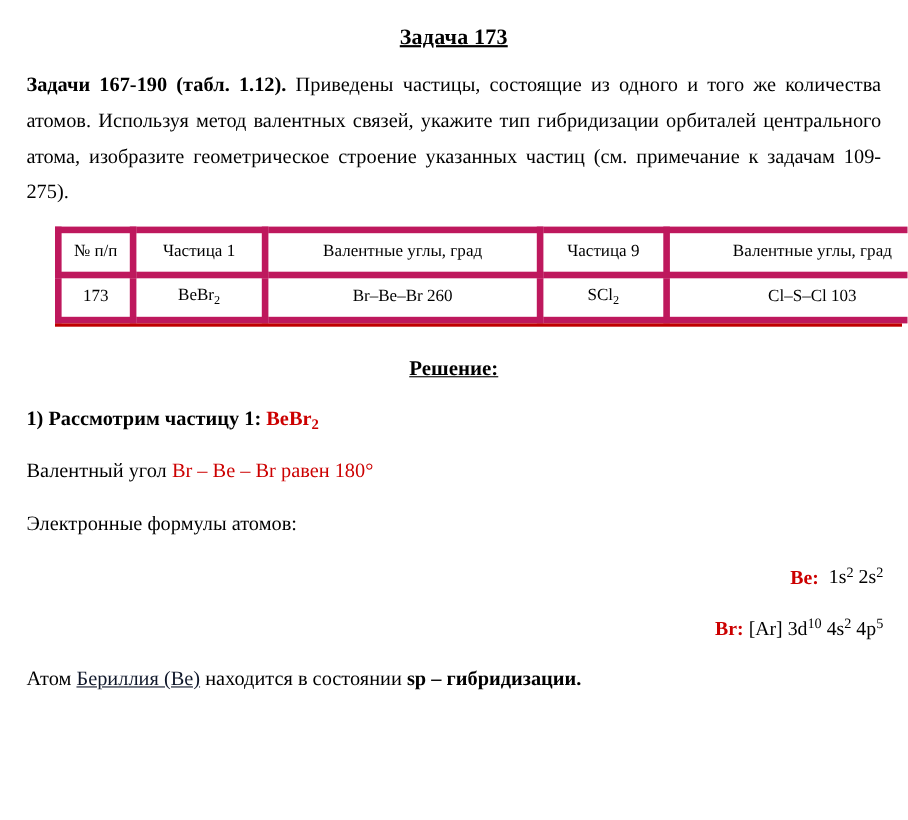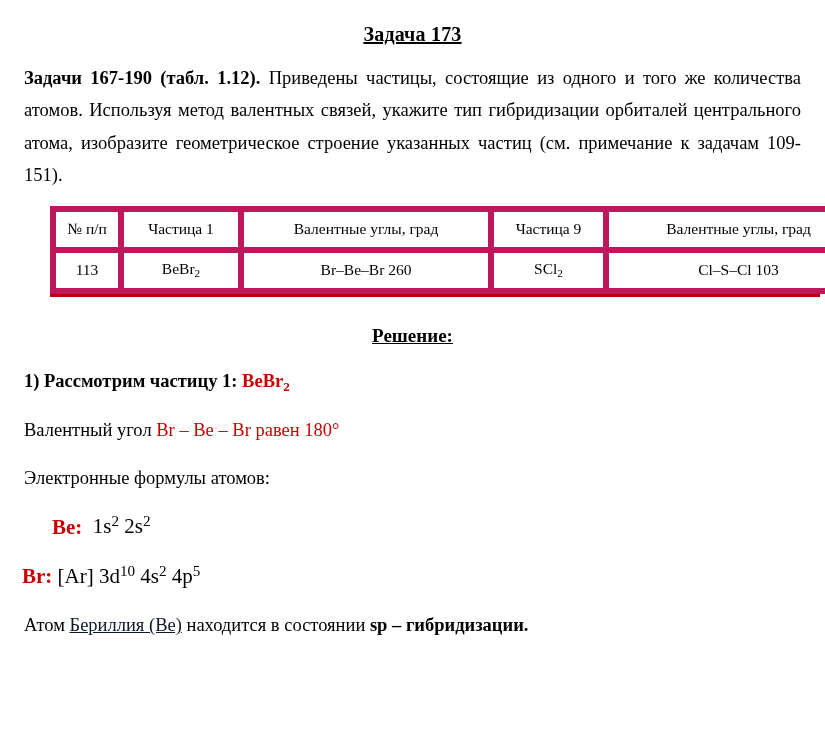--- a/index.html
+++ b/index.html
@@ -82,58 +82,58 @@
     margin: 28px 0 22px 0;
   }
   .line {
     font-size: 18.5px;
     margin: 0 2px 22px 2px;
     line-height: 1.4;
   }
   .line.bold { font-weight: bold; }
   .red { color: #cc0000; }
   .center {
-    text-align: left;
-    font-size: 21px;
+    text-align: right;
+    font-size: 18px;
     margin: 0 0 24px 0;
   }
   .center .red { font-weight: bold; }
   .ef-indent-1 { padding-left: 30px; }
   .ef-indent-2 { padding-left: 10px; }
   .ef-indent-3 { padding-left: 0px; }
   .last-line {
     font-size: 18.5px;
     margin: 0 2px;
     line-height: 1.4;
   }
   .underline-red { color: #0f172a; text-decoration: underline; }
 </style>
 </head>
 <body>
 
 <div class="page">
 
   <div class="title">Задача 173</div>
 
-  <p class="intro"><b>Задачи 167-190 (табл. 1.12).</b><span> Приведены частицы, состоящие из одного и того же количества атомов. Используя метод валентных связей, укажите тип гибридизации орбиталей центрального атома, изобразите геометрическое строение указанных частиц (см. примечание к задачам 109-151).</span></p>
+  <p class="intro"><b>Задачи 167-190 (табл. 1.12).</b><span> Приведены частицы, состоящие из одного и того же количества атомов. Используя метод валентных связей, укажите тип гибридизации орбиталей центрального атома, изобразите геометрическое строение указанных частиц (см. примечание к задачам 109-275).</span></p>
 
   <div class="table-wrap">
     <table class="ptable">
       <thead>
         <tr>
           <th class="col0">№ п/п</th>
           <th class="col1">Частица 1</th>
           <th class="col2">Валентные углы, град</th>
           <th class="col3">Частица 9</th>
           <th class="col4">Валентные углы, град</th>
         </tr>
       </thead>
       <tbody>
         <tr>
-          <td class="cell-num">113</td>
+          <td class="cell-num">173</td>
           <td><span>BeBr</span><sub>2</sub></td>
           <td>Br–Be–Br 260</td>
           <td><span>SCl</span><sub>2</sub></td>
           <td>Cl–S–Cl 103</td>
         </tr>
       </tbody>
     </table>
     <div class="redline"></div>
   </div>
 

